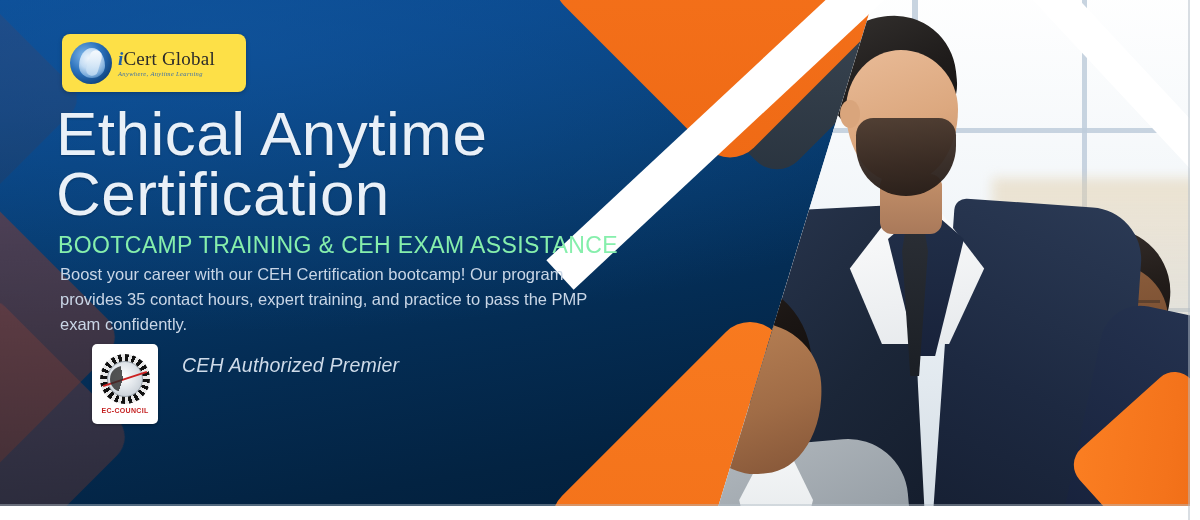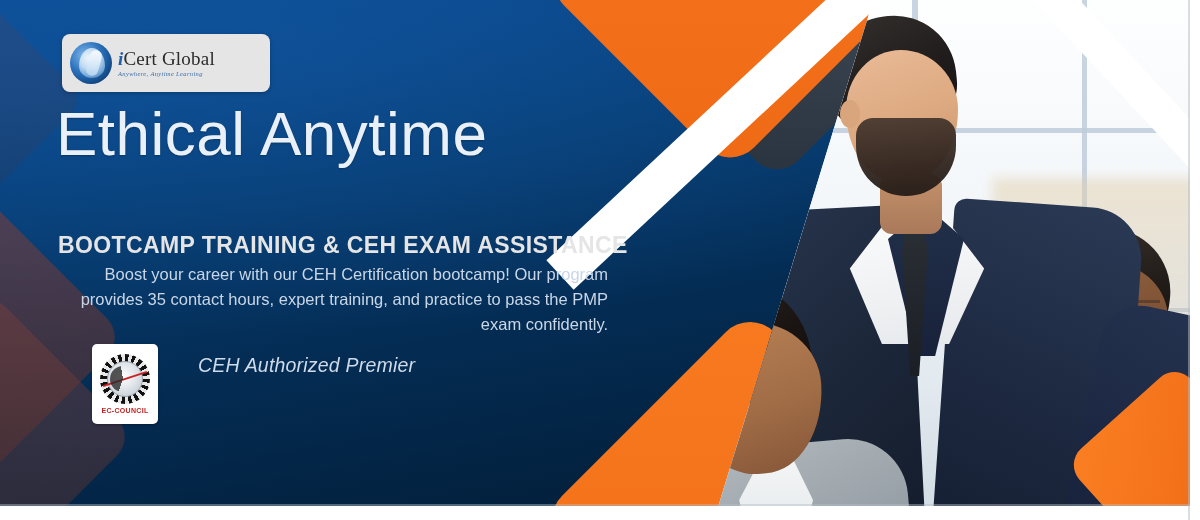--- a/index.html
+++ b/index.html
@@ -247,22 +247,22 @@
   .p3-tie{
     position:absolute; left:492px; top:406px; width:28px; height:120px;
     background:linear-gradient(180deg,#2d3138 0%,#1c2026 100%);
     clip-path:polygon(28% 0,72% 0,88% 20%,62% 100%,38% 100%,12% 20%);
   }
 
   
   .logo-card{
     position:absolute;
     left:62px; top:34px;
-    width:208px; height:58px;
-    background:#e5e5e5;
+    width:184px; height:58px;
+    background:#fde047;
     border-radius:8px;
     display:flex; align-items:center;
     padding:4px 8px;
     box-shadow:0 1px 4px rgba(0,0,0,.25);
   }
   .logo-mark{
     width:42px; height:42px; flex:0 0 42px;
     border-radius:50%;
     position:relative;
     background:radial-gradient(circle at 34% 32%, #7fb6e8 0%, #2b72bd 42%, #10447f 78%, #0a2f5c 100%);
@@ -307,33 +307,32 @@
     letter-spacing:.5px;
     color:#e9f0f8;
     text-shadow:0 1px 2px rgba(0,0,0,.25);
   }
   .headline .l2{ display:block; }
 
   .subhead{
     position:absolute; left:58px; top:232px;
     font-size:23px;
     letter-spacing:.4px;
-    color:#e5e5e5;
-    font-weight:700;
+    color:#86efac;
+    font-weight:400;
     white-space:nowrap;
   }
 
   .body-copy{
     position:absolute; left:60px; top:262px;
     width:548px;
     font-size:16.5px;
     line-height:1.52;
     color:#c9d6e6;
     font-weight:400;
-    text-align:right;
   }
 
   
   .ecc-card{
     position:absolute;
     left:92px; top:344px;
     width:66px; height:80px;
     background:#ffffff;
     border-radius:5px;
     display:flex; flex-direction:column;
@@ -371,21 +370,20 @@
     font-family:"Liberation Sans", sans-serif;
   }
 
   .partner-text{
     position:absolute; left:182px; top:352px;
     font-size:19.5px;
     line-height:1.35;
     font-style:italic;
     color:#cfdbe9;
     letter-spacing:.2px;
-    margin-left:16px;
   }
 
   .website{
     position:absolute; left:58px; top:459px;
     font-size:19px;
     letter-spacing:.6px;
     color:#b9c7d8;
   }
 
   
@@ -467,20 +465,21 @@
   <div class="logo-card">
     <div class="logo-mark"></div>
     <div class="logo-txt">
       <div class="logo-name"><span class="i">i</span><span>Cert Global</span></div>
       <div class="logo-tag">Anywhere, Anytime Learning</div>
     </div>
   </div>
 
   <div class="headline">
     <span>Ethical Anytime</span>
+    <span class="l2">Certification</span>
   </div>
 
   <div class="subhead">BOOTCAMP TRAINING &amp; CEH EXAM ASSISTANCE</div>
 
   <div class="body-copy">Boost your career with our CEH Certification bootcamp! Our program provides 35 contact hours, expert training, and practice to pass the PMP exam confidently.</div>
 
   <div class="ecc-card">
     <div class="ecc-emblem">
       <div class="ecc-slash"></div>
     </div>

